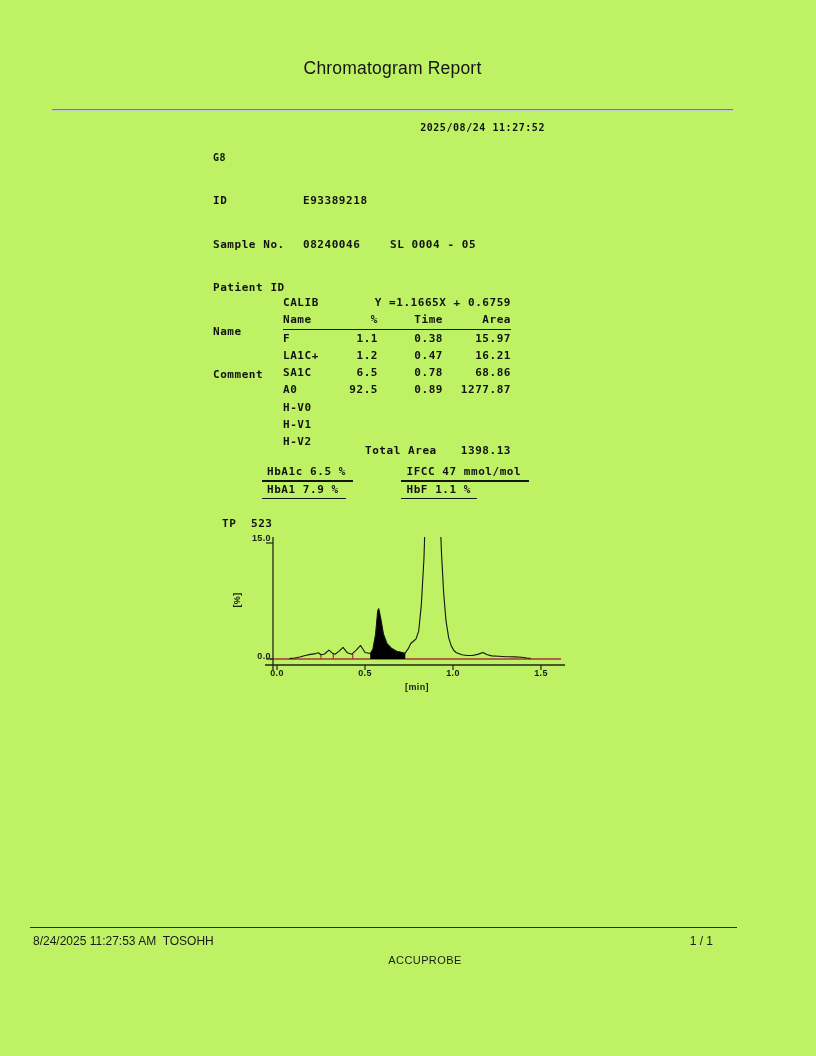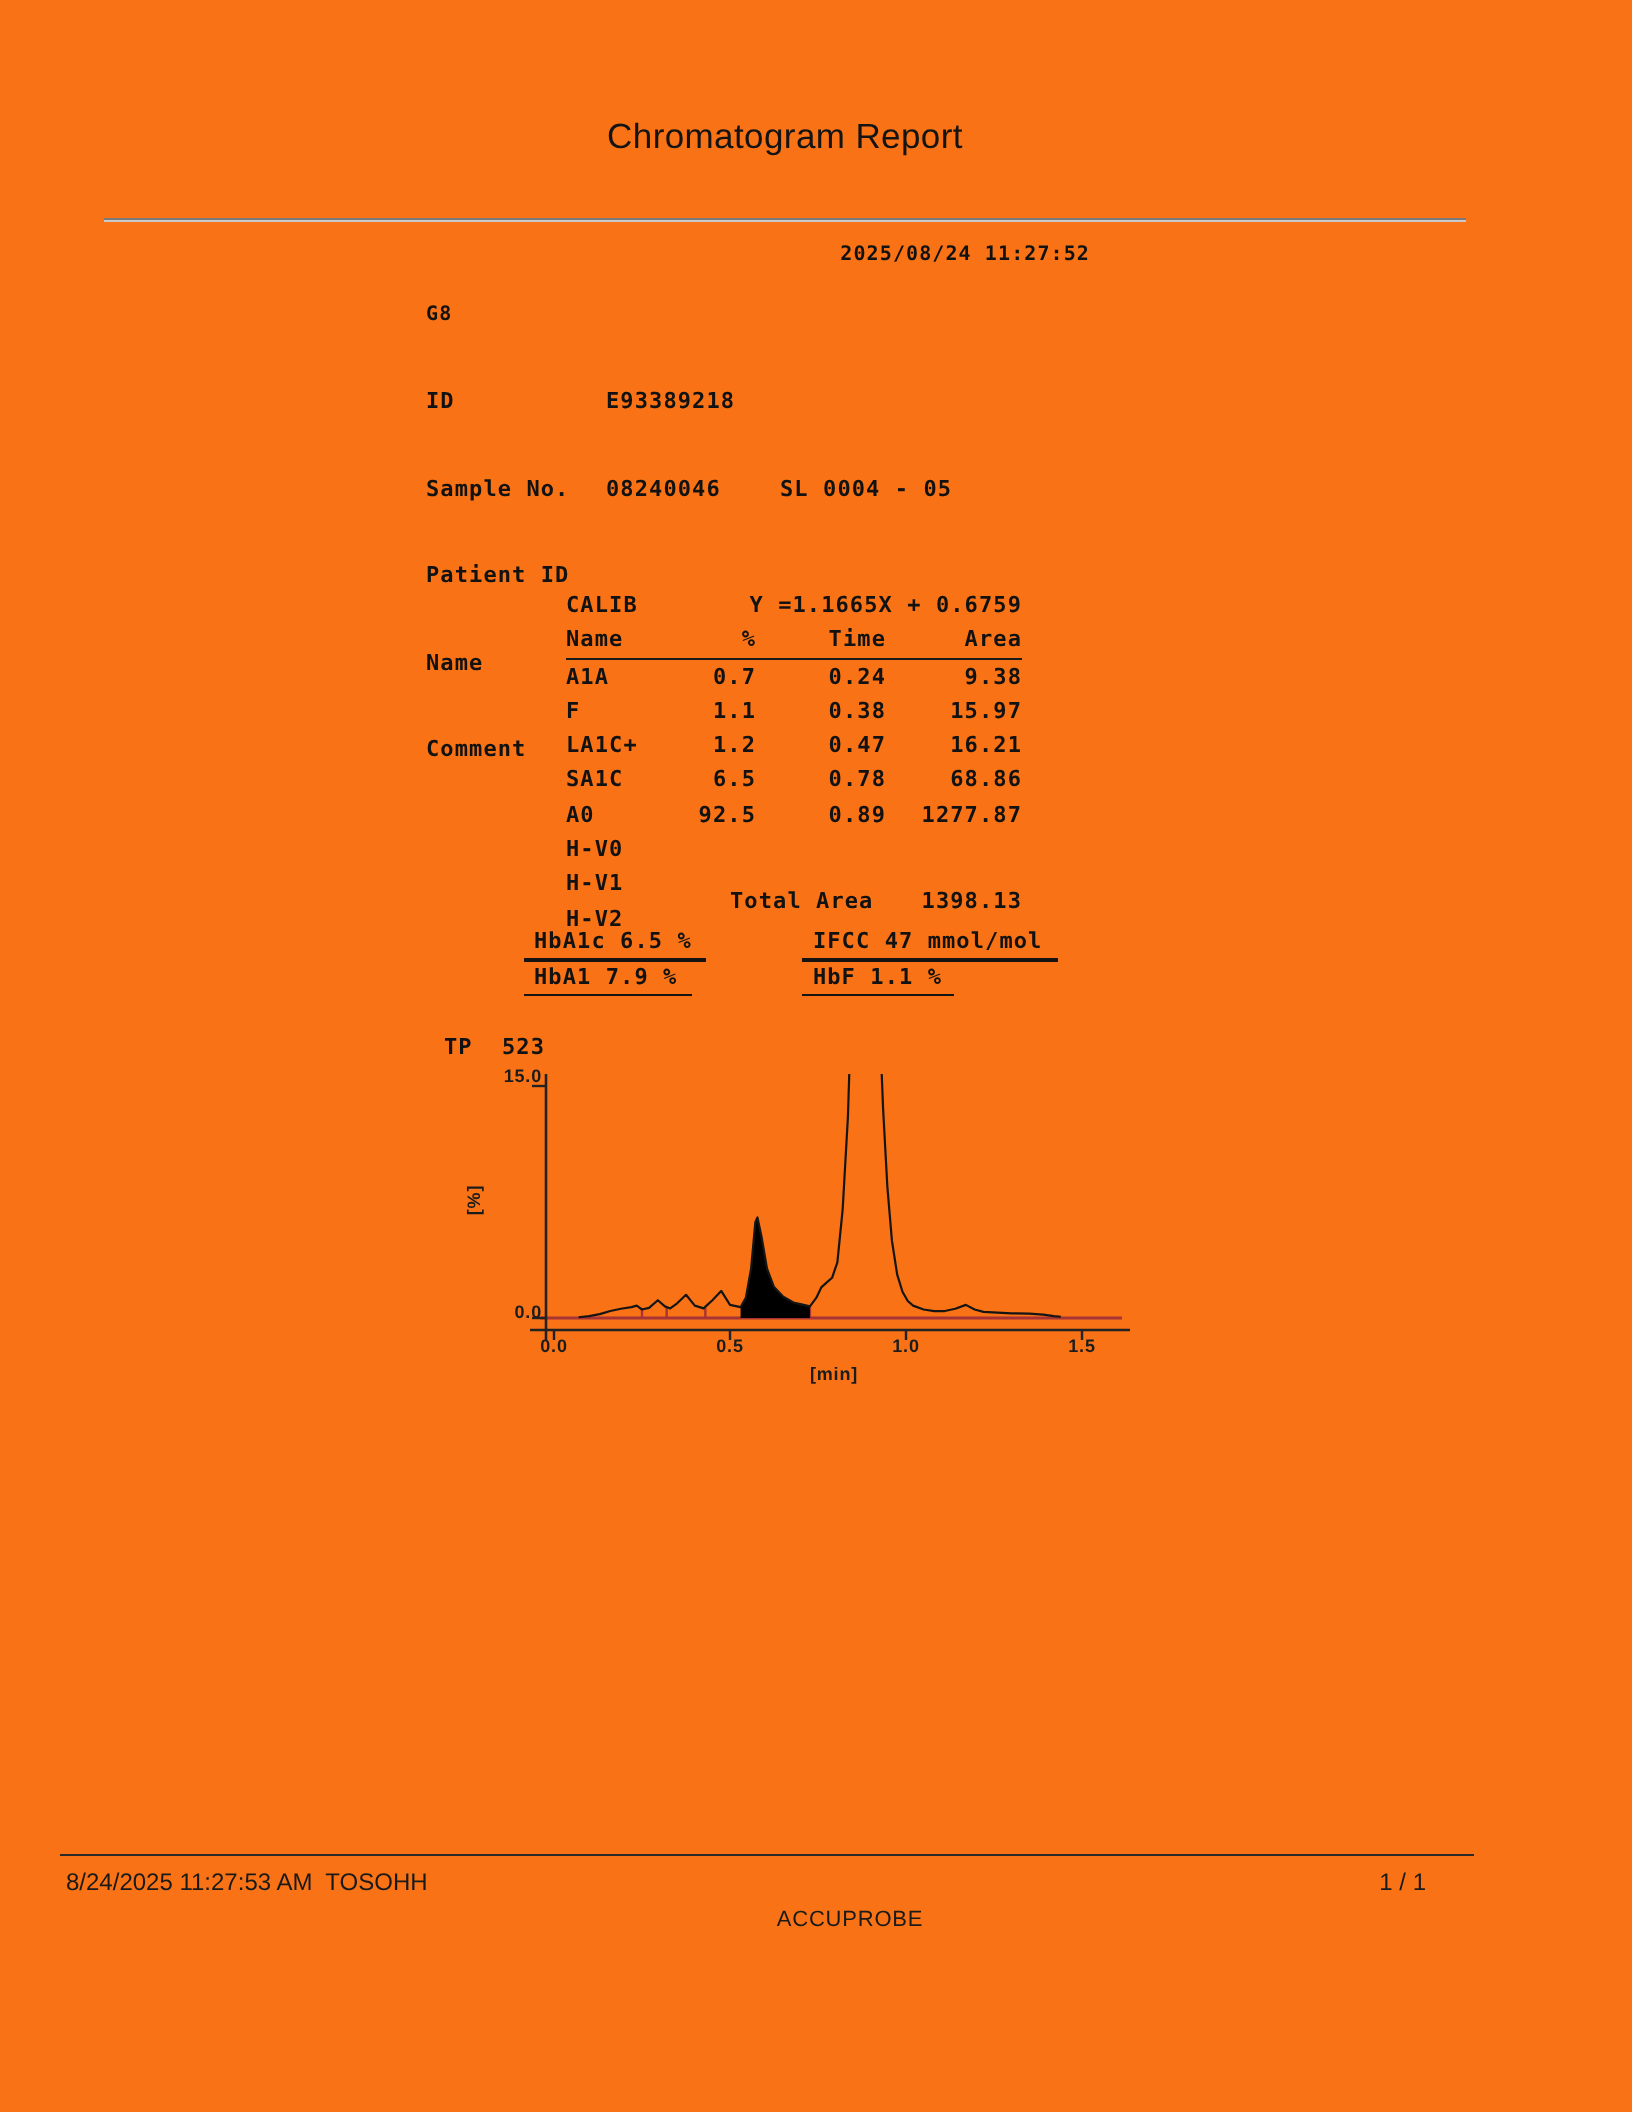--- a/index.html
+++ b/index.html
@@ -1,16 +1,16 @@
 <!DOCTYPE html>
 <html><head>
 <meta charset="utf-8">
 <style>
   html,body{margin:0;padding:0;background:#ffffff;}
-  .page{position:relative;width:816px;height:1056px;background:#f97316;overflow:hidden;
+  .page{position:relative;width:816px;height:1056px;background:#bef264;overflow:hidden;
         font-family:"Liberation Sans", sans-serif;color:#1a1a1a;}
   .abs{position:absolute;}
   
   .title-wrap{left:52px;top:58px;width:681px;text-align:center;}
   .title{font-size:17.5px;font-weight:400;letter-spacing:0.2px;color:#141414;}
   .title-rule{left:52px;top:109px;width:681px;height:0;border-top:1.6px solid #7a7a7a;border-bottom:1px solid #c9c9c9;}
   
   .mono{font-family:"DejaVu Sans Mono", monospace;font-weight:700;font-size:11px;
         letter-spacing:0.55px;color:#121212;white-space:pre;}
   .info-line{height:17.4px;line-height:17.4px;}
@@ -58,21 +58,20 @@
     <tbody><tr>
       <td class="c-name">CALIB</td>
       <td colspan="3" style="text-align:right;">Y =1.1665X + 0.6759</td>
     </tr>
     <tr class="hdr">
       <td class="c-name">Name</td>
       <td class="c-pct">%</td>
       <td class="c-time">Time</td>
       <td class="c-area">Area</td>
     </tr>
-    <tr><td class="c-name">A1A</td><td class="c-pct">0.7</td><td class="c-time">0.24</td><td class="c-area">9.38</td></tr>
     <tr><td class="c-name">F</td><td class="c-pct">1.1</td><td class="c-time">0.38</td><td class="c-area">15.97</td></tr>
     <tr><td class="c-name">LA1C+</td><td class="c-pct">1.2</td><td class="c-time">0.47</td><td class="c-area">16.21</td></tr>
     <tr><td class="c-name">SA1C</td><td class="c-pct">6.5</td><td class="c-time">0.78</td><td class="c-area">68.86</td></tr>
     <tr><td class="c-name">A0</td><td class="c-pct">92.5</td><td class="c-time">0.89</td><td class="c-area">1277.87</td></tr>
     <tr><td class="c-name">H-V0</td><td class="c-pct"></td><td class="c-time"></td><td class="c-area"></td></tr>
     <tr><td class="c-name">H-V1</td><td class="c-pct"></td><td class="c-time"></td><td class="c-area"></td></tr>
     <tr><td class="c-name">H-V2</td><td class="c-pct"></td><td class="c-time"></td><td class="c-area"></td></tr>
   </tbody></table>
 
   <div class="abs mono" style="left:365px;top:444px;">Total Area</div>

